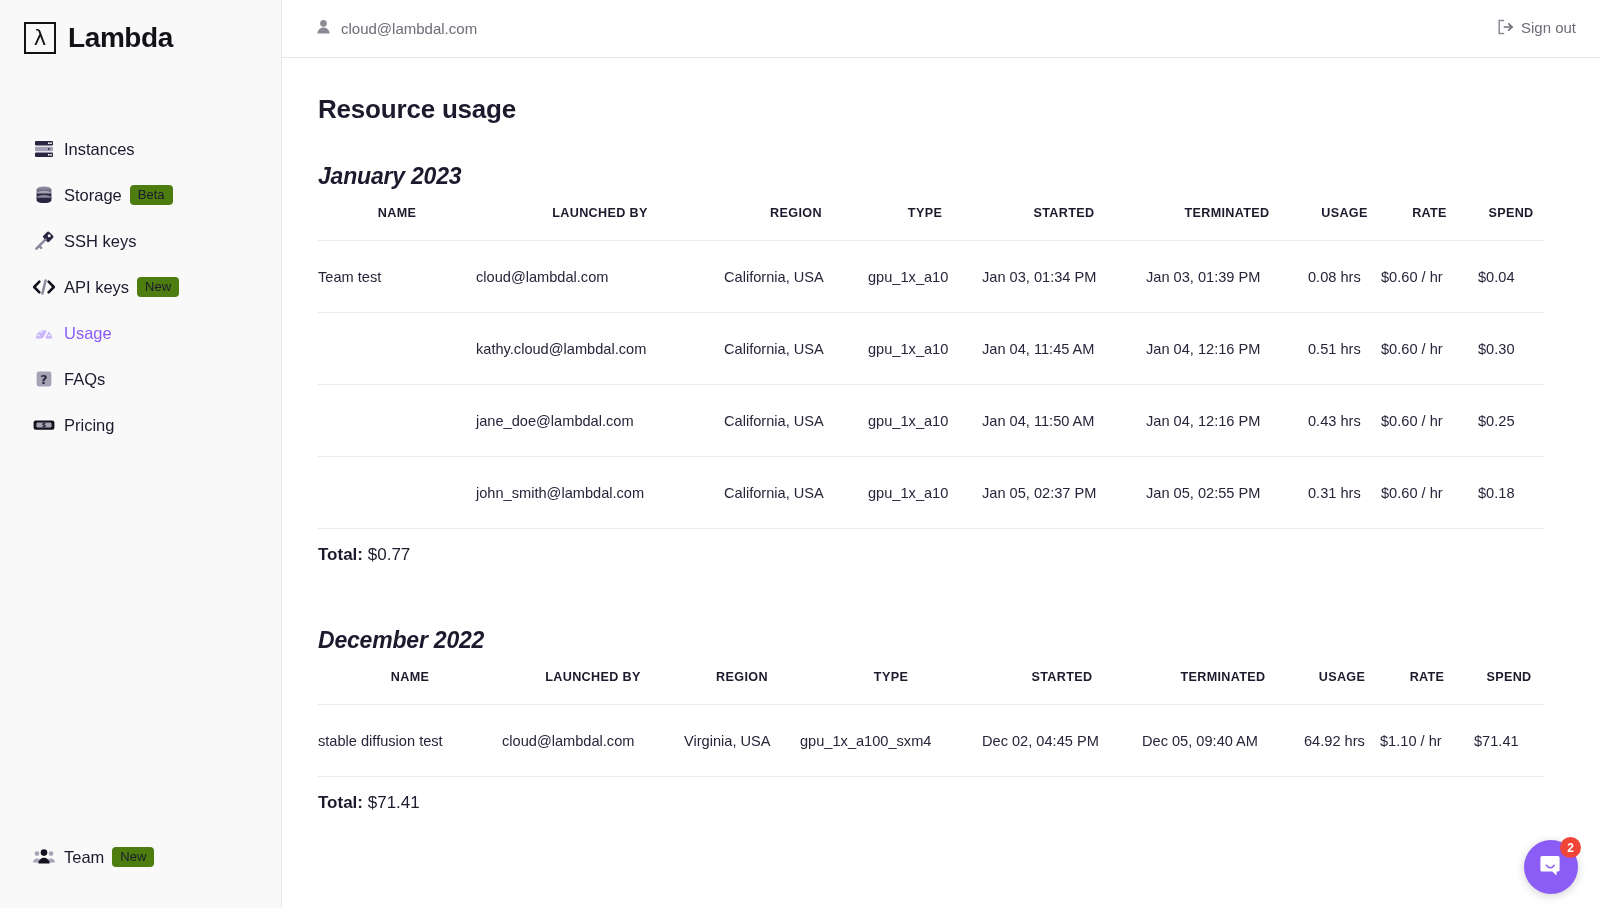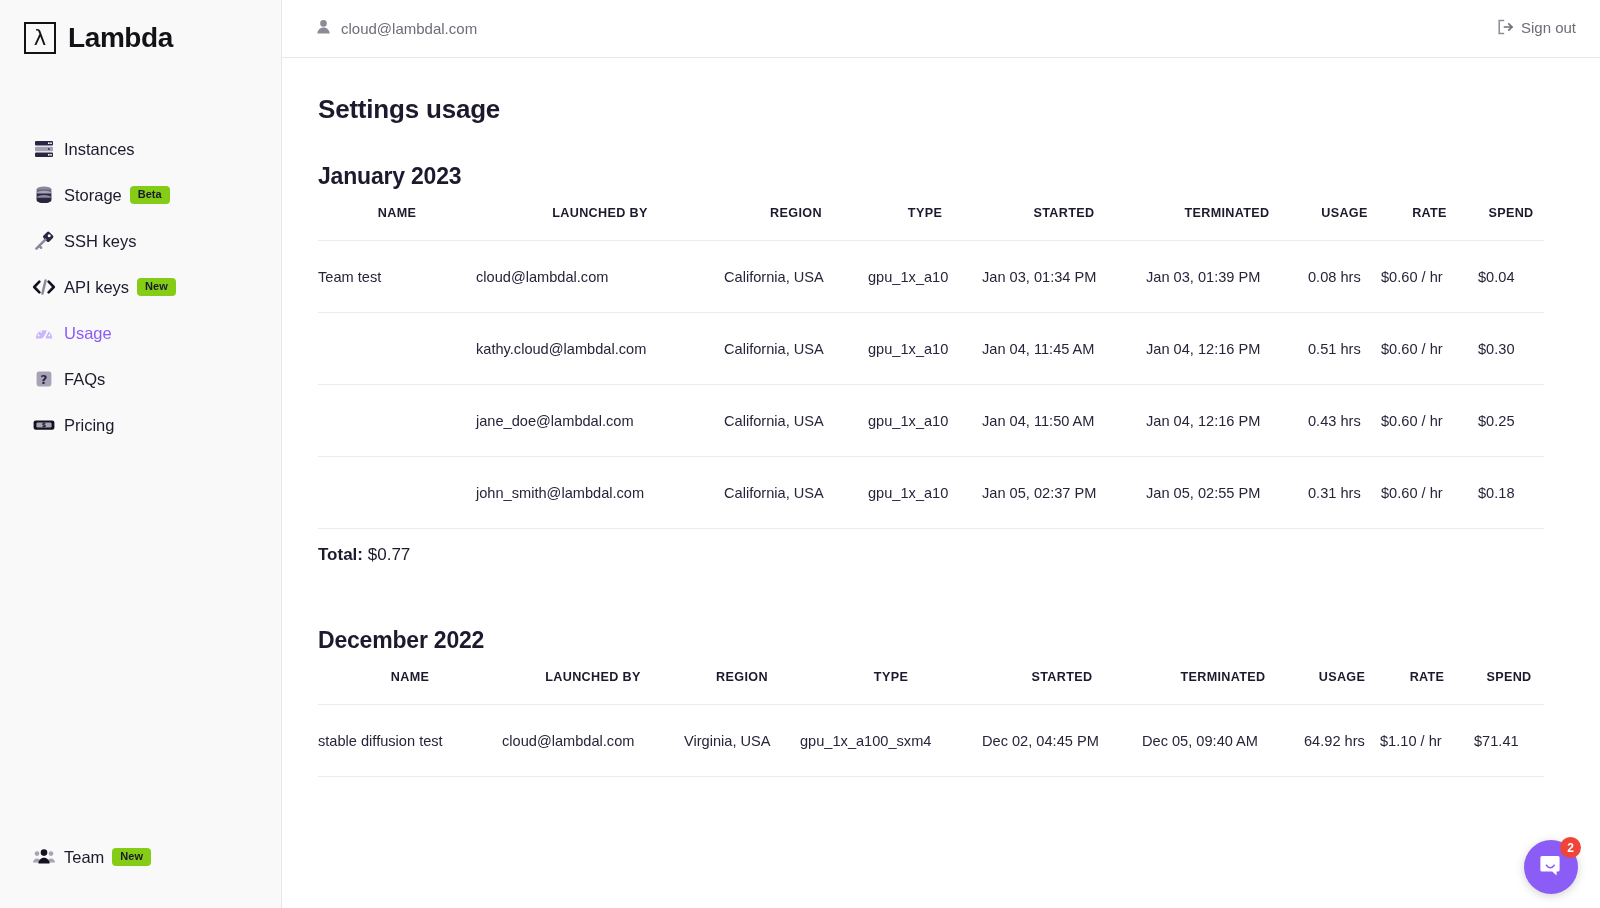--- a/index.html
+++ b/index.html
@@ -47,39 +47,39 @@
     cursor: pointer; text-decoration: none;
   }
   .nav-item.active { color: #8b5cf6; }
   .nav-ico {
     width: 24px; height: 24px;
     display: inline-flex; align-items: center; justify-content: center;
     flex: 0 0 24px;
   }
   .nav-ico svg { display: block; }
   .badge {
-    font-size: 11px; font-weight: bold;
+    font-size: 13px; font-weight: normal;
     padding: 3px 8px 4px; border-radius: 4px;
-    background: #84cc16; color: #e217b;
+    background: #4d7c0f; color: #e217b;
     line-height: 1;
   }
 
   
   .main { flex: 1 1 auto; height: 908px; position: relative; background: #fff; }
   .topbar {
     height: 58px; border-bottom: 1px solid #e7e7ea;
     display: flex; align-items: center; justify-content: space-between;
     padding: 0 24px 0 34px;
   }
   .account { display: flex; align-items: center; gap: 10px; font-size: 15px; color: #6d6d78; }
   .signout { display: flex; gap: 7px; font-size: 15px; color: #6d6d78; cursor: pointer; }
 
   .content { padding: 36px 36px 0 36px; }
   .page-title { font-size: 26px; font-weight: bold; letter-spacing: -0.2px; margin-bottom: 38px; }
-  .month-title { font-size: 23px; font-weight: bold; letter-spacing: -0.2px; margin-bottom: 16px; }
+  .month-title { font-size: 23px; font-weight: bold; letter-spacing: -0.2px; margin-bottom: 16px; font-style: italic; }
 
   table.usage { width: 1226px; border-collapse: collapse; table-layout: fixed; }
   table.usage th {
     text-align: center; font-size: 12.6px; font-weight: bold;
     letter-spacing: 0.35px; padding: 0 0 20px 0; color: #1c1b2e;
   }
   table.usage td {
     font-size: 14.6px; color: #26253a;
     padding: 28px 0 27px 0;
     border-top: 1px solid #ececed;
@@ -270,21 +270,21 @@
             <path d="M6.6 1.6H2.2v12.8h4.4" stroke="#8b8b95" stroke-width="1.5" fill="none" stroke-linecap="round"></path>
             <path d="M7.4 8h7.6" stroke="#6d6d78" stroke-width="1.7" stroke-linecap="round"></path>
             <path d="M11.8 4.8L15 8l-3.2 3.2" stroke="#6d6d78" stroke-width="1.7" fill="none" stroke-linecap="round" stroke-linejoin="round"></path>
           </svg>
         </span>
         <span>Sign out</span>
       </div>
     </header>
 
     <div class="content">
-      <h1 class="page-title">Settings usage</h1>
+      <h1 class="page-title">Resource usage</h1>
 
       <h2 class="month-title">January 2023</h2>
       <table class="usage">
         <colgroup>
           <col class="c-name">
             <col class="c-by">
             <col class="c-region">
             <col class="c-type">
           <col class="c-start">
             <col class="c-term">
@@ -392,20 +392,24 @@
             <td>Virginia, USA</td>
             <td>gpu_1x_a100_sxm4</td>
             <td>Dec 02, 04:45 PM</td>
             <td>Dec 05, 09:40 AM</td>
             <td>64.92 hrs</td>
             <td>$1.10 / hr</td>
             <td>$71.41</td>
           </tr>
         </tbody>
       </table>
+      <div class="total">
+        <b>Total:</b>
+        <span>$71.41</span>
+      </div>
     </div>
 
     <div class="chat-launcher">
       <span>
         <svg width="27" height="27" viewBox="0 0 27 27">
           <path d="M4 4h16a1.6 1.6 0 0 1 1.6 1.6v12.3a1.6 1.6 0 0 1-1.6 1.6h-1.4v4.1l-4.4-4.1H4a1.6 1.6 0 0 1-1.6-1.6V5.6A1.6 1.6 0 0 1 4 4z" fill="#ffffff"></path>
           <path d="M8.4 13.2c1.2 1.7 2.6 2.5 3.9 2.5s2.7-.8 3.9-2.5" stroke="#8b5cf6" stroke-width="1.5" fill="none" stroke-linecap="round"></path>
         </svg>
       </span>
       <span class="chat-badge">2</span>

